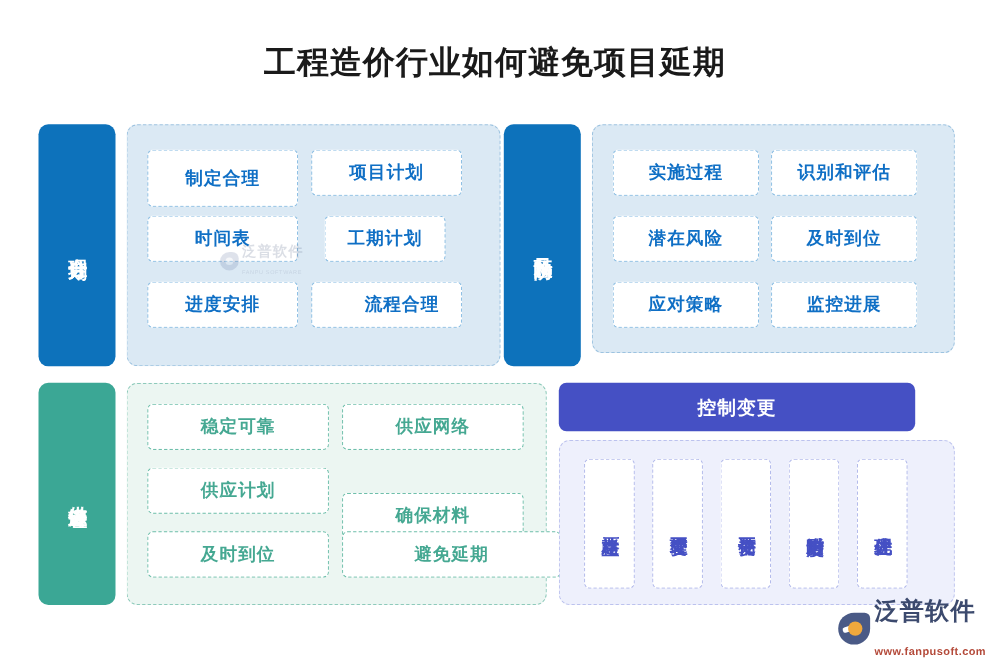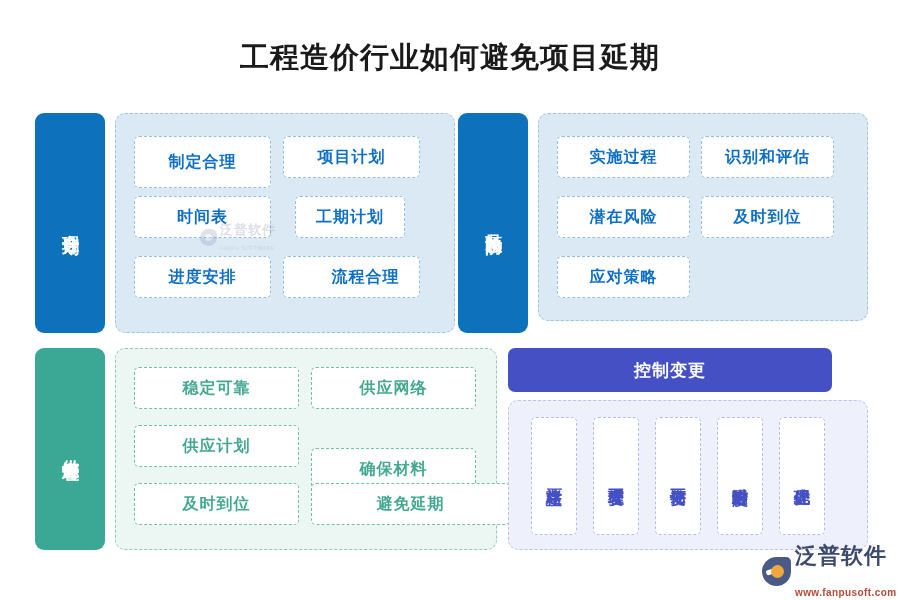--- a/index.html
+++ b/index.html
@@ -214,20 +214,23 @@
     </div>
     <div class="card card-blue" style="left:18px;top:82px;width:133px;height:42px;">
       <span>潜在风险</span>
     </div>
     <div class="card card-blue" style="left:162px;top:82px;width:133px;height:42px;">
       <span>及时到位</span>
     </div>
     <div class="card card-blue" style="left:18px;top:142px;width:133px;height:42px;">
       <span>应对策略</span>
     </div>
+    <div class="card card-blue" style="left:162px;top:142px;width:133px;height:42px;">
+      <span>监控进展</span>
+    </div>
   </div>
 
   <div class="side-tab tab-green" style="left:35px;top:348px;width:70px;height:202px;">
     <span class="vtext">供应链管理</span>
   </div>
   <div class="panel-box box-green" style="left:115px;top:348px;width:382px;height:202px;">
     <div class="card card-green" style="left:18px;top:18px;width:165px;height:42px;">
       <span>稳定可靠</span>
     </div>
     <div class="card card-green" style="left:195px;top:18px;width:165px;height:42px;">

